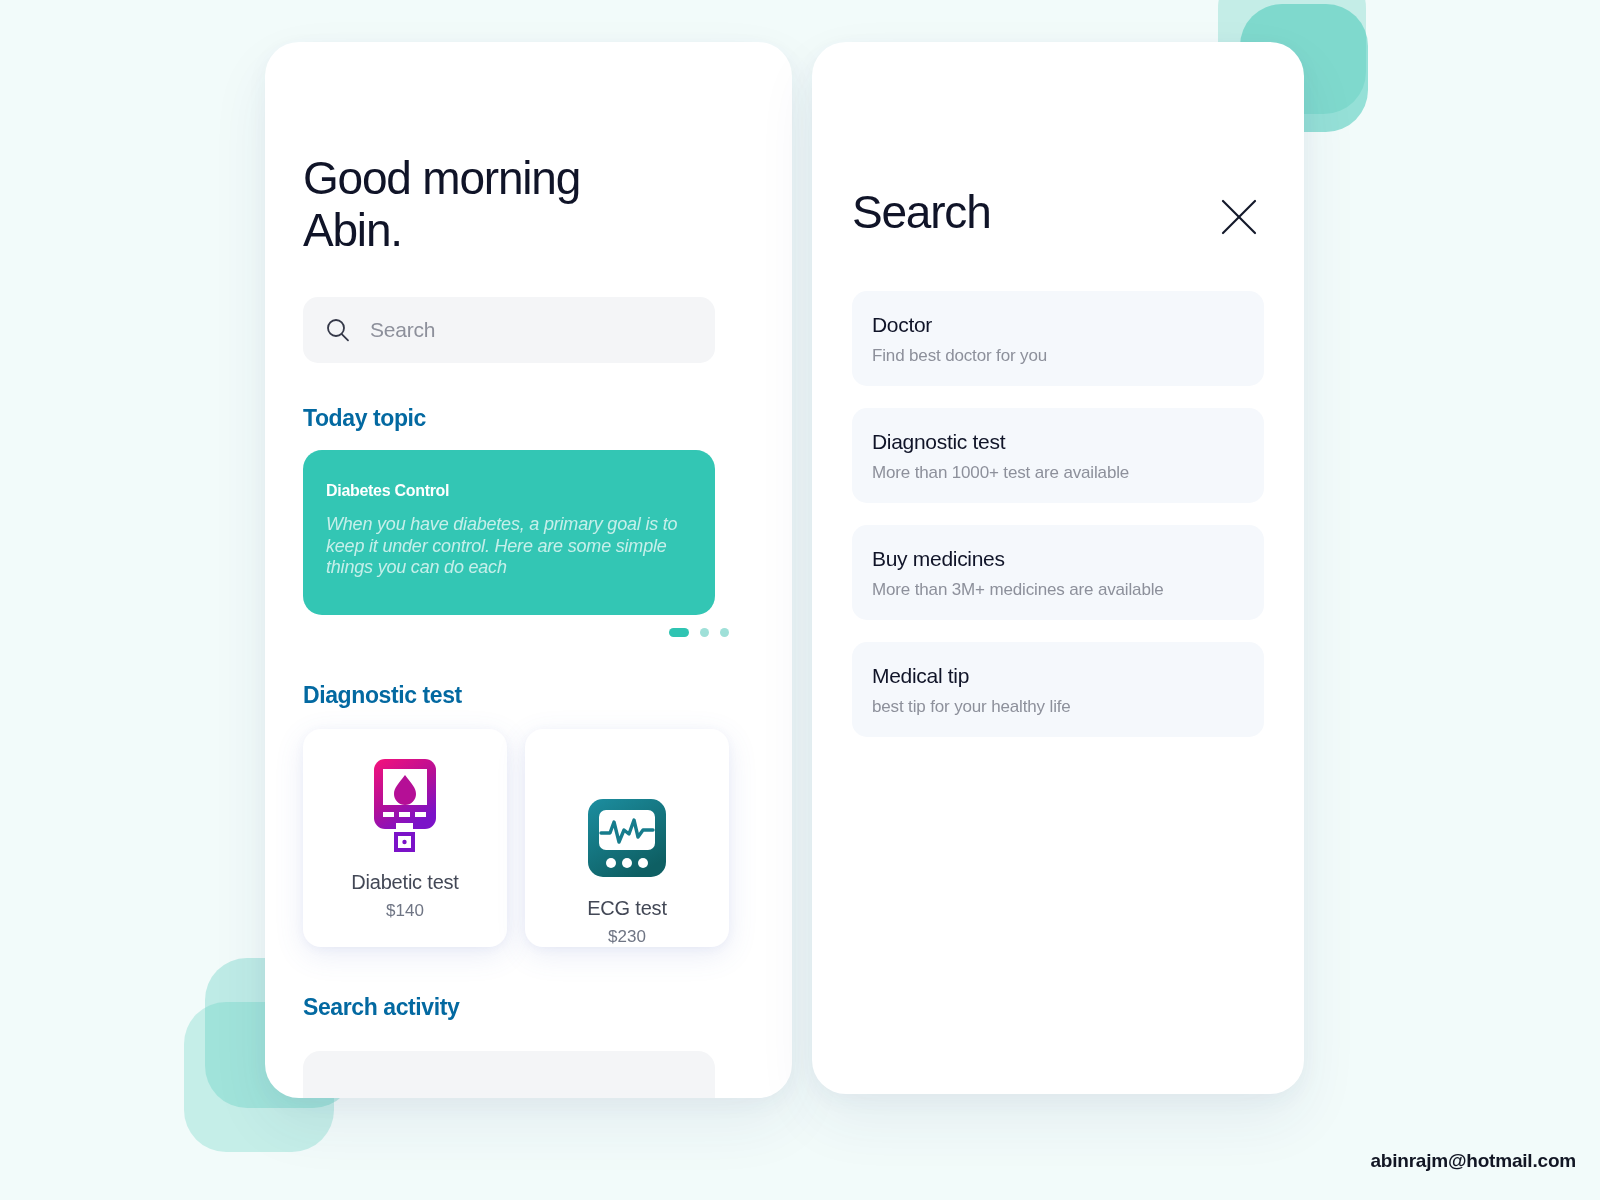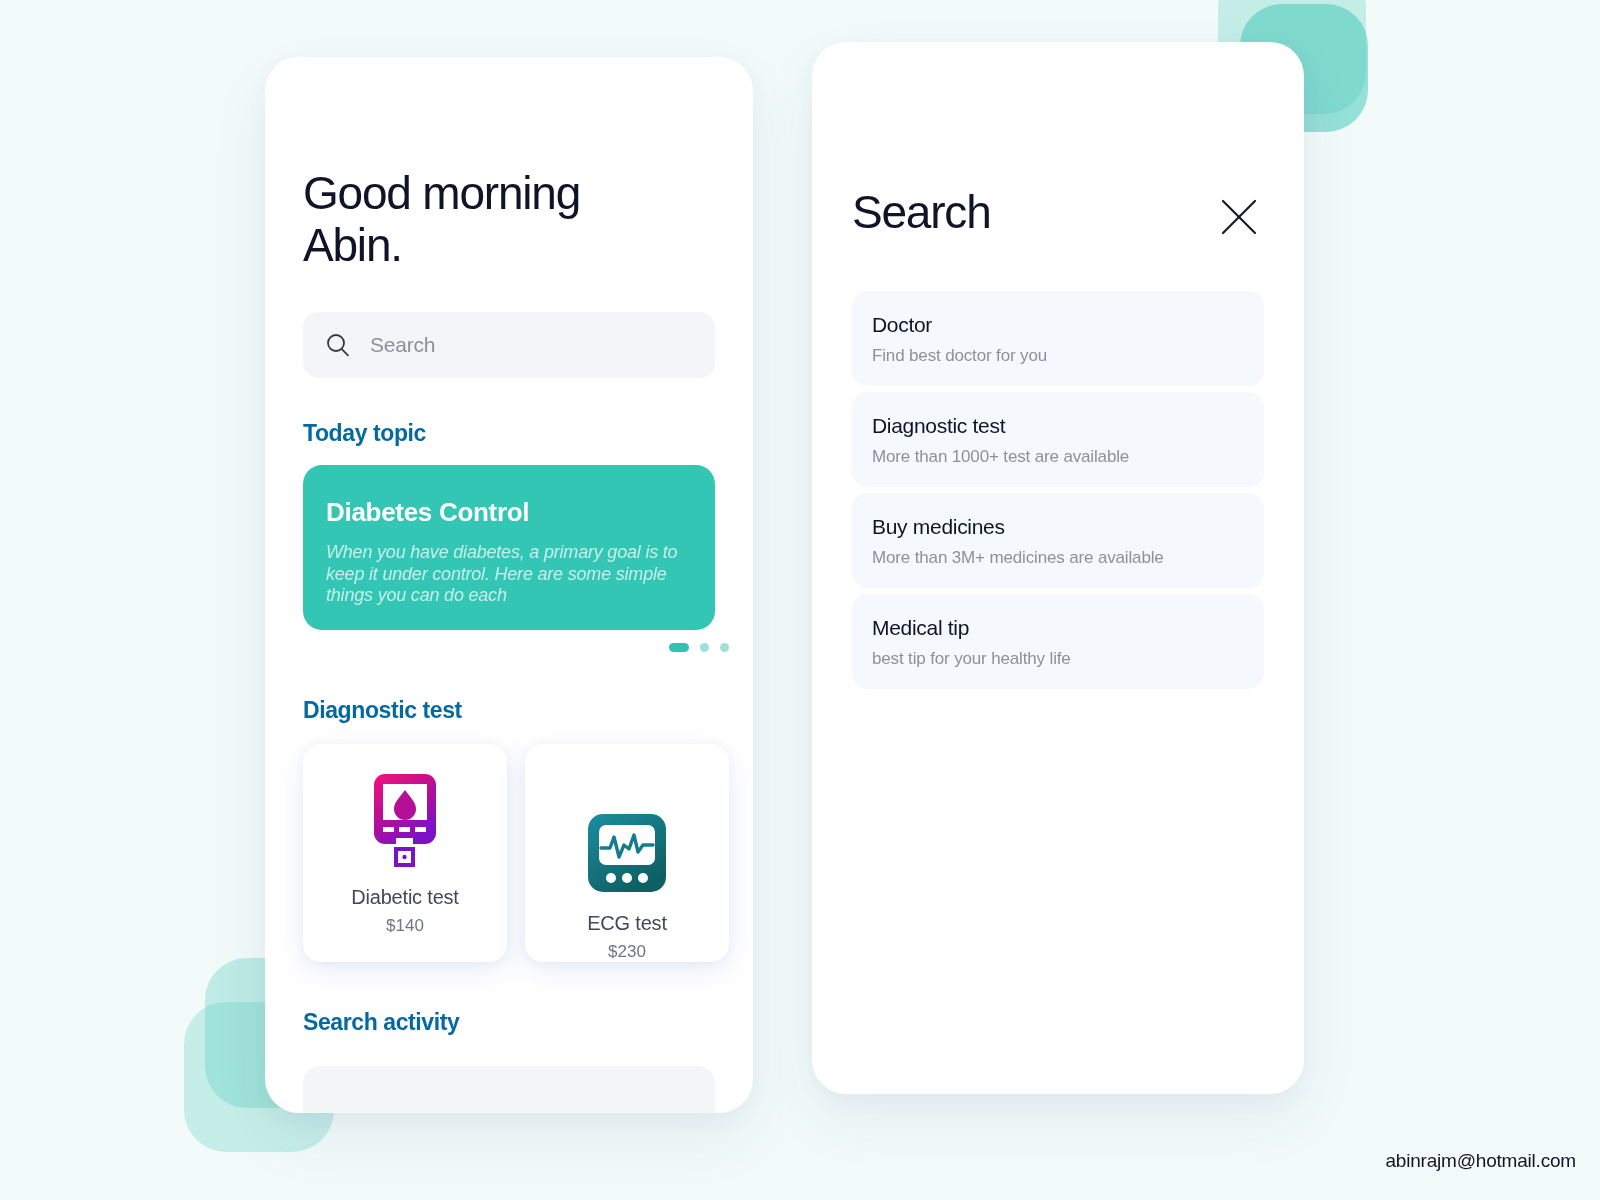--- a/index.html
+++ b/index.html
@@ -46,22 +46,22 @@
   
   .phone {
     position: absolute;
     background: #ffffff;
     border-radius: 34px;
     overflow: hidden;
     box-shadow: 0 26px 60px rgba(36, 60, 110, 0.07),
                 0 6px 22px rgba(36, 60, 110, 0.045);
   }
   .phone-left {
-    left: 265px; top: 57px;
-    width: 488px; height: 1056px;
+    left: 265px; top: 42px;
+    width: 527px; height: 1056px;
   }
   .phone-right {
     left: 812px; top: 42px;
     width: 492px; height: 1052px;
   }
 
   
   .greeting {
     position: absolute;
     left: 38px; top: 110px;
@@ -105,21 +105,21 @@
 
   .topic-card {
     position: absolute;
     left: 38px; top: 408px;
     width: 412px; height: 165px;
     background: #33c6b4;
     border-radius: 19px;
     padding: 32px 30px 0 23px;
   }
   .topic-card h3 {
-    font-size: 26px;
+    font-size: 16px;
     font-weight: bold;
     color: #ffffff;
     letter-spacing: -0.3px;
     margin-bottom: 14px;
   }
   .topic-card p {
     font-size: 18px;
     line-height: 21.5px;
     color: rgba(255,255,255,0.72);
     letter-spacing: -0.2px;
@@ -188,21 +188,21 @@
     display: flex; align-items: center; justify-content: center;
     cursor: pointer;
   }
 
   .result-list {
     position: absolute;
     left: 40px; top: 249px;
     width: 412px;
     display: flex;
     flex-direction: column;
-    gap: 6px;
+    gap: 22px;
   }
   .result-item {
     height: 95px;
     background: #f5f8fc;
     border-radius: 15px;
     padding: 22px 0 0 20px;
   }
   .result-title {
     font-size: 21px;
     color: #101428;
@@ -215,20 +215,21 @@
     letter-spacing: -0.15px;
   }
 
   
   .footer-email {
     position: absolute;
     right: 24px; bottom: 28px;
     font-size: 19px;
     color: #121624;
     letter-spacing: -0.2px;
+    font-weight: bold;
   }
 </style>
 </head>
 <body>
 
 <div class="deco deco-tr-back"></div>
 <div class="deco deco-tr-front"></div>
 <div class="deco deco-bl-back"></div>
 <div class="deco deco-bl-front"></div>
 

